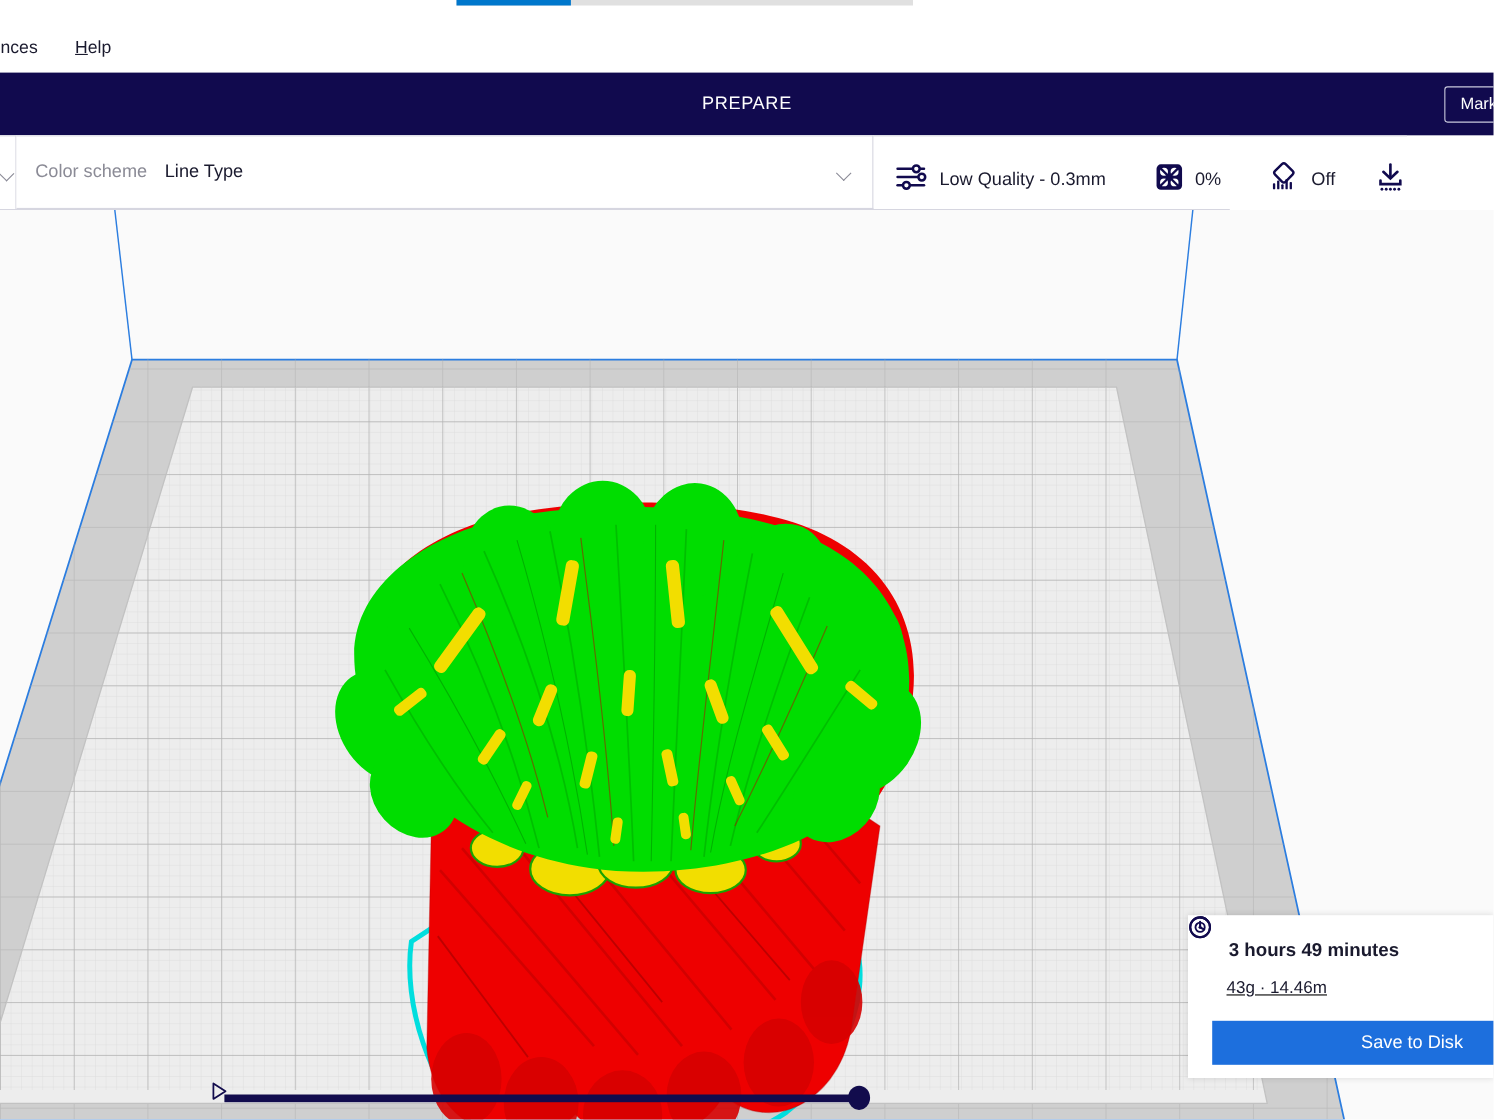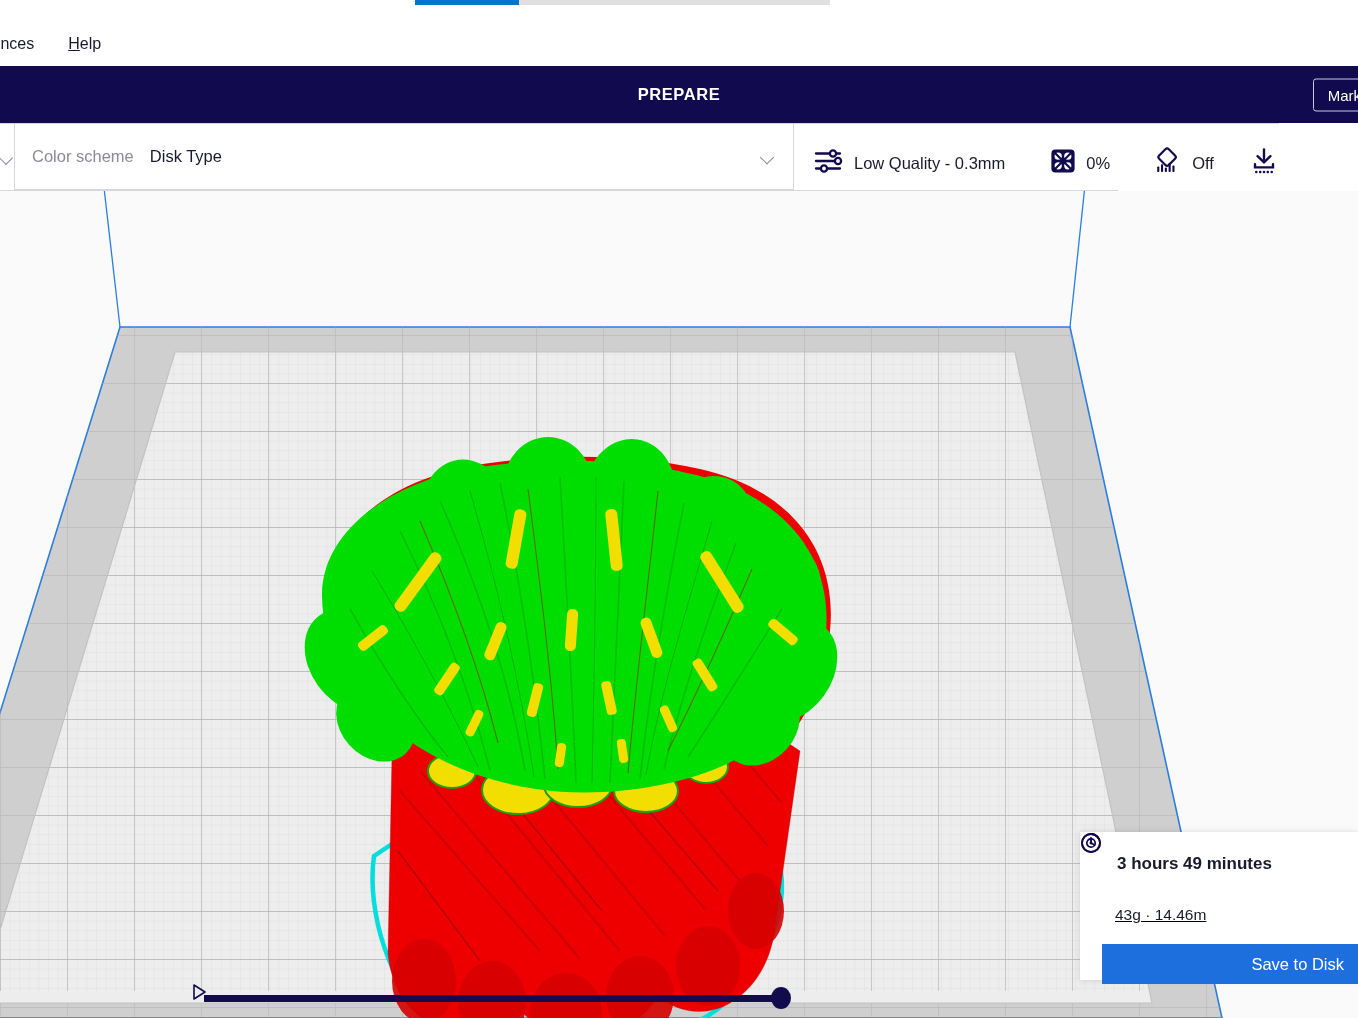--- a/index.html
+++ b/index.html
@@ -28,21 +28,21 @@
     white-space: nowrap; line-height: 1;
   }
   .menu-item.clipped { margin-left: -38px; }
   .menu-item .mnemonic { text-decoration: underline; }
 
   
   .navbar {
     position: absolute; left: 0; top: 66px; width: 1358px; height: 57px;
     background: #110a4e; display: flex; align-items: center; justify-content: center;
   }
-  .nav-tabs { display: flex; align-items: flex-end; gap: 10px; font-weight: bold; }
+  .nav-tabs { display: flex; align-items: flex-end; gap: 10px; }
   .nav-tab {
     color: #ffffff; font-size: 16.5px; letter-spacing: 0.6px;
     padding: 10px 32px; border-radius: 3px; background: transparent;
     white-space: nowrap;
   }
   .nav-tab.active { background: #ffffff; color: #110a4e; }
   .nav-right {
     position: absolute; right: -18px; top: 50%; transform: translateY(-50%);
     display: flex; align-items: center;
   }
@@ -91,28 +91,28 @@
   }
   .viewport svg { position: absolute; left: 0; top: 0; }
 
   
   .infocard {
     position: absolute; right: 0px; bottom: 38px; width: 278px; height: 148px;
     background: #ffffff; box-shadow: 0 0 6px rgba(0,0,0,0.13);
     padding: 22px 0 0 0;
   }
   .info-row { display: flex; align-items: center; gap: 13px; padding-left: 22px; }
-  .info-row.r1 { margin-bottom: 32px; padding-left: 24px; }
+  .info-row.r1 { margin-bottom: 16px; padding-left: 24px; }
   .info-row.r2 { margin-bottom: 20px; text-decoration: underline; }
   .info-time { font-size: 17px; font-weight: bold; color: #1a1a2e; white-space: nowrap; }
   .info-mat { font-size: 15.5px; color: #1a1a2e; white-space: nowrap; }
   .save-btn {
     margin-left: 22px; width: 256px; height: 40px; background: #1d6fdd;
     color: #ffffff; font-size: 16.5px; display: flex; align-items: center;
-    justify-content: flex-end; padding-right: 14px; border: none; cursor: pointer;
+    justify-content: flex-end; padding-right: 28px; border: none; cursor: pointer;
     font-family: "Liberation Sans", sans-serif;
   }
 
   
   .playbar {
     position: absolute; left: 192px; bottom: 5px; width: 590px; height: 30px;
     display: flex; align-items: center; gap: 12px;
   }
   .slider-track {
     flex: 1; height: 7px; background: #120c4d; border-radius: 0px; position: relative;
@@ -154,21 +154,21 @@
   </div>
 
   <div class="toolbar">
 
     <div class="tb-chevron-cell">
       <span class="chev"></span>
     </div>
 
     <div class="tb-colorscheme">
       <span class="cs-label">Color scheme</span>
-      <span class="cs-value">Disk Type</span>
+      <span class="cs-value">Line Type</span>
       <span class="chev cs-chev"></span>
     </div>
 
     <div class="tb-right">
 
       <div class="tb-group">
         <span>
           <svg width="30" height="26" viewBox="0 0 30 26">
             <g stroke="#110a4e" stroke-width="2.3" stroke-linecap="round" fill="none">
               <line x1="2" y1="5.5" x2="26" y2="5.5"></line>

